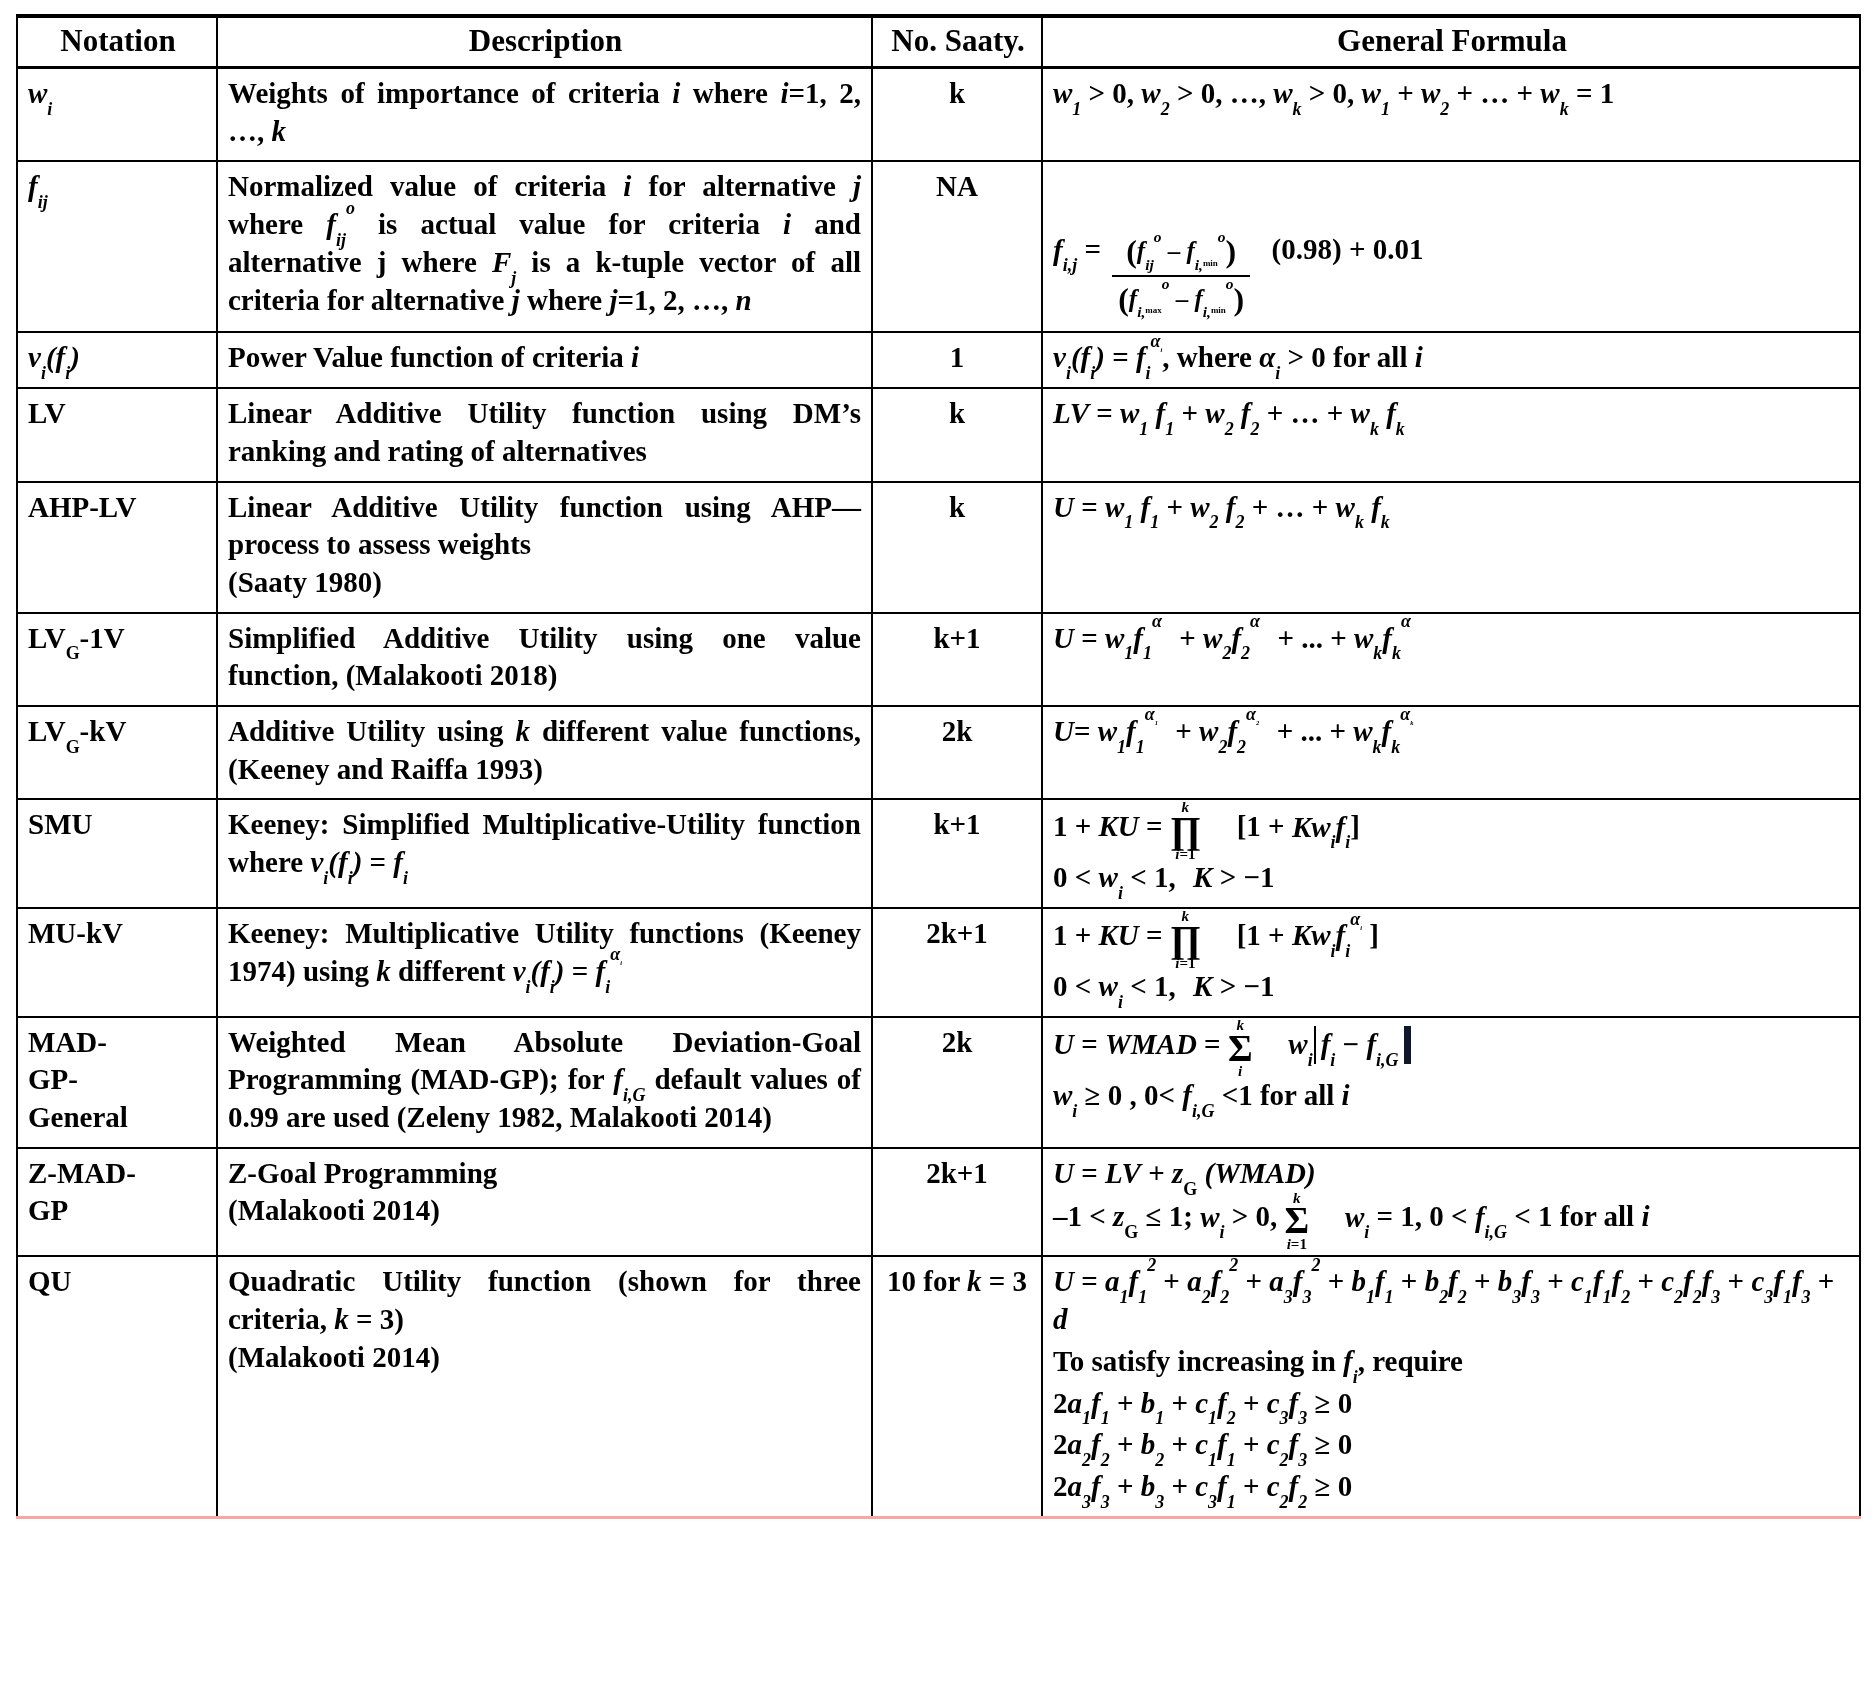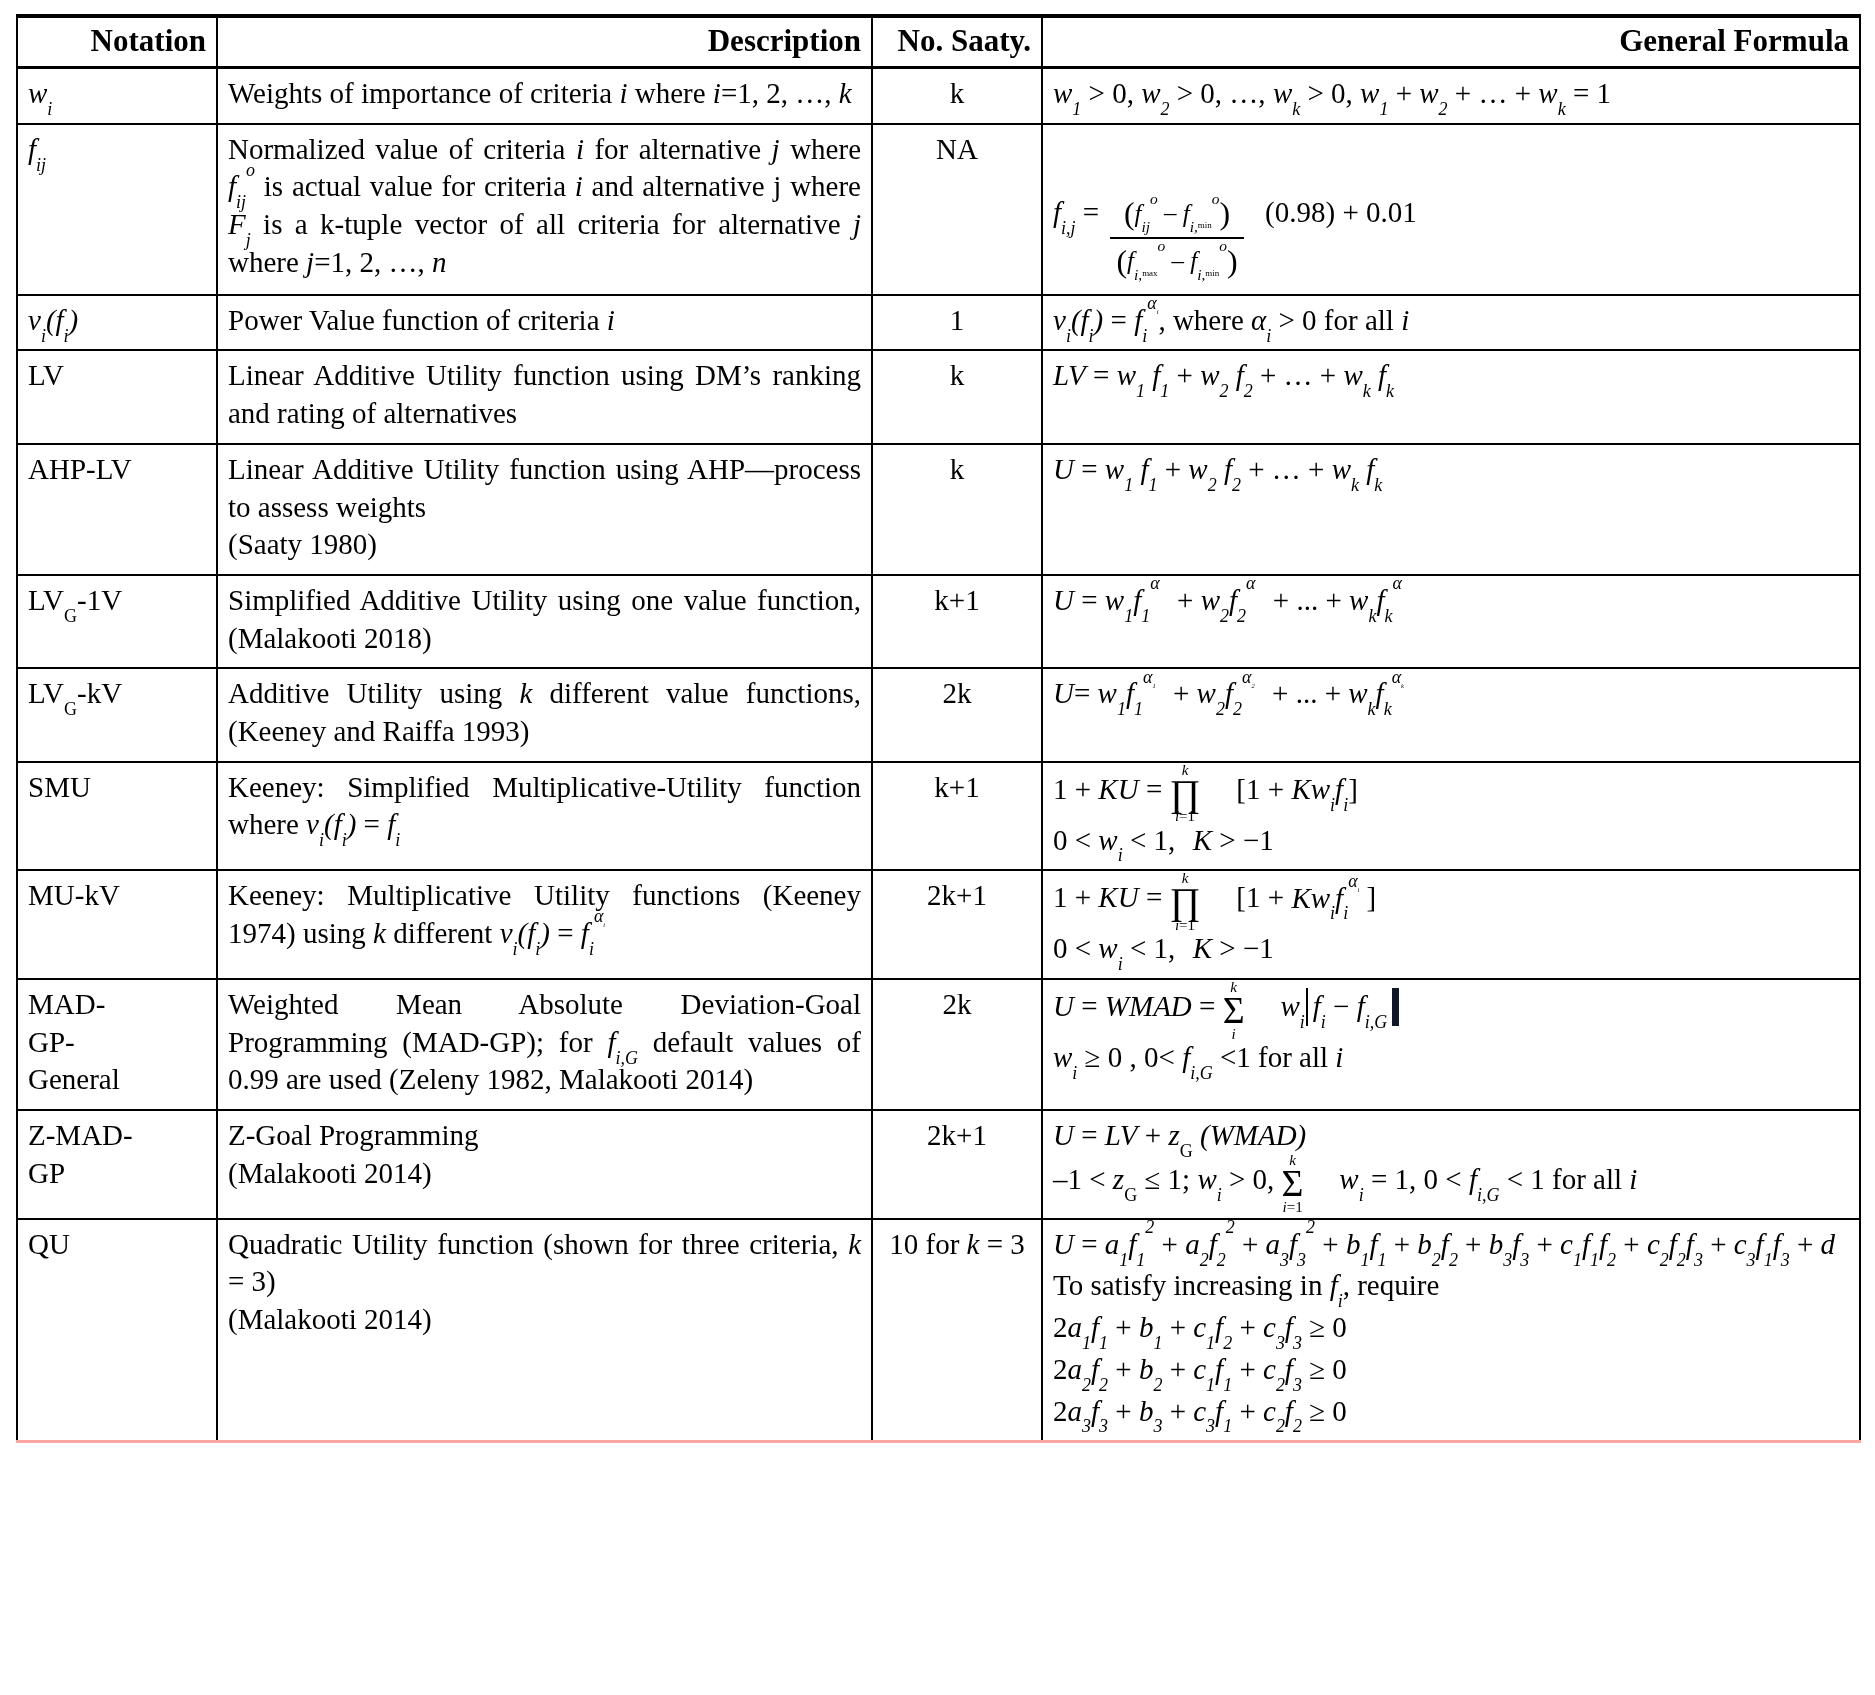--- a/index.html
+++ b/index.html
@@ -26,26 +26,27 @@
   table.mcdm col.c-desc     { width: 655px; }
   table.mcdm col.c-para     { width: 170px; }
   table.mcdm col.c-formula  { width: 818px; }
 
   table.mcdm td, table.mcdm th {
     border: 2px solid #000;
     vertical-align: top;
     padding: 6px 10px 10px 10px;
     font-size: 29px;
     line-height: 1.30;
+    font-weight: bold;
   }
   table.mcdm thead th {
     border-top: 4px solid #000;
     border-bottom: 3px solid #000;
     font-weight: bold;
-    text-align: right;
+    text-align: center;
     padding: 6px 10px 8px 12px;
     font-size: 31px;
     line-height: 1.1;
   }
   thead th.th-notation { text-align: center; }
   thead th.th-para     { text-align: center; }
   thead th.th-formula  { padding-left: 22px; }
 
   tbody tr:last-child td { border-bottom: 3px solid #fca5a5; }
 

